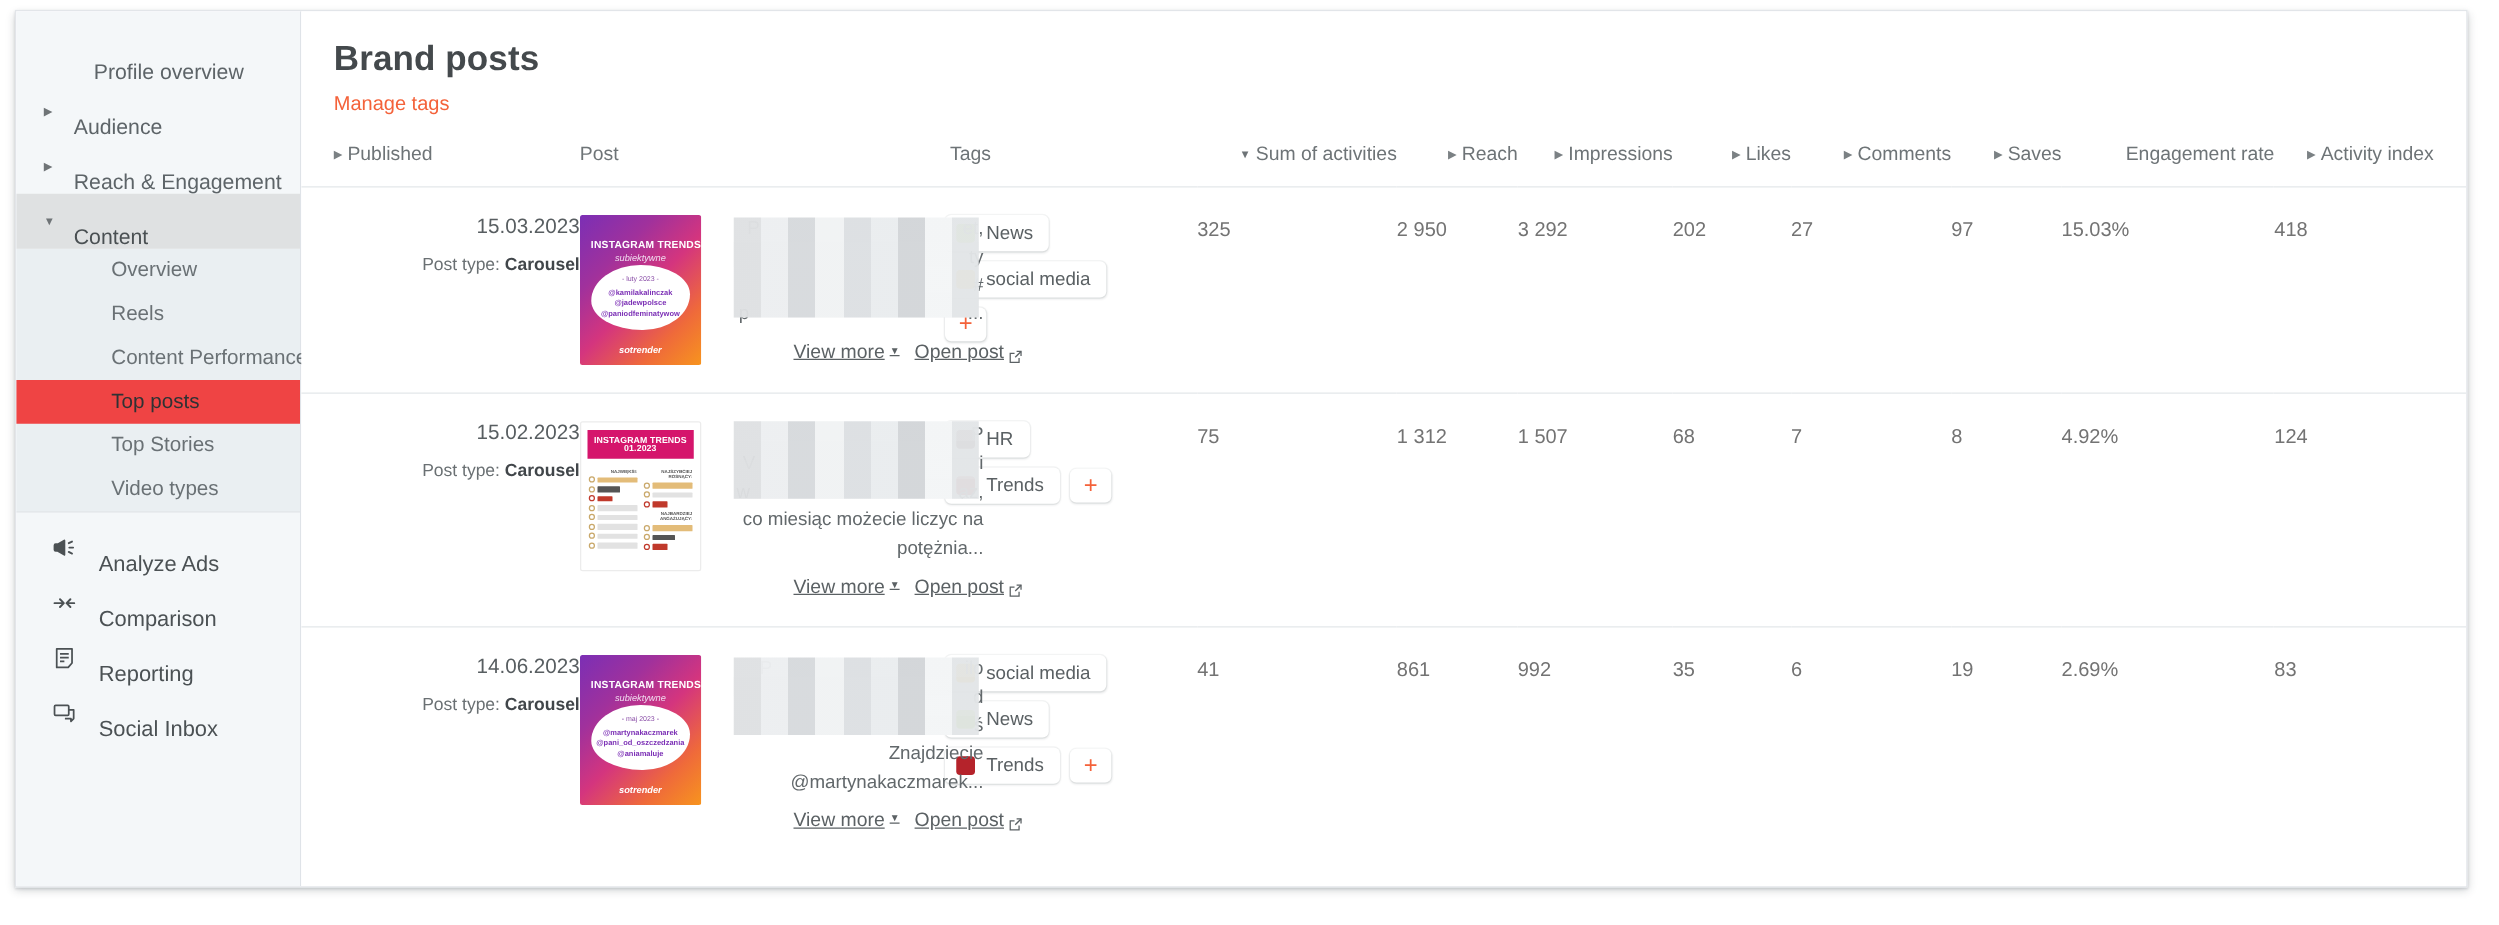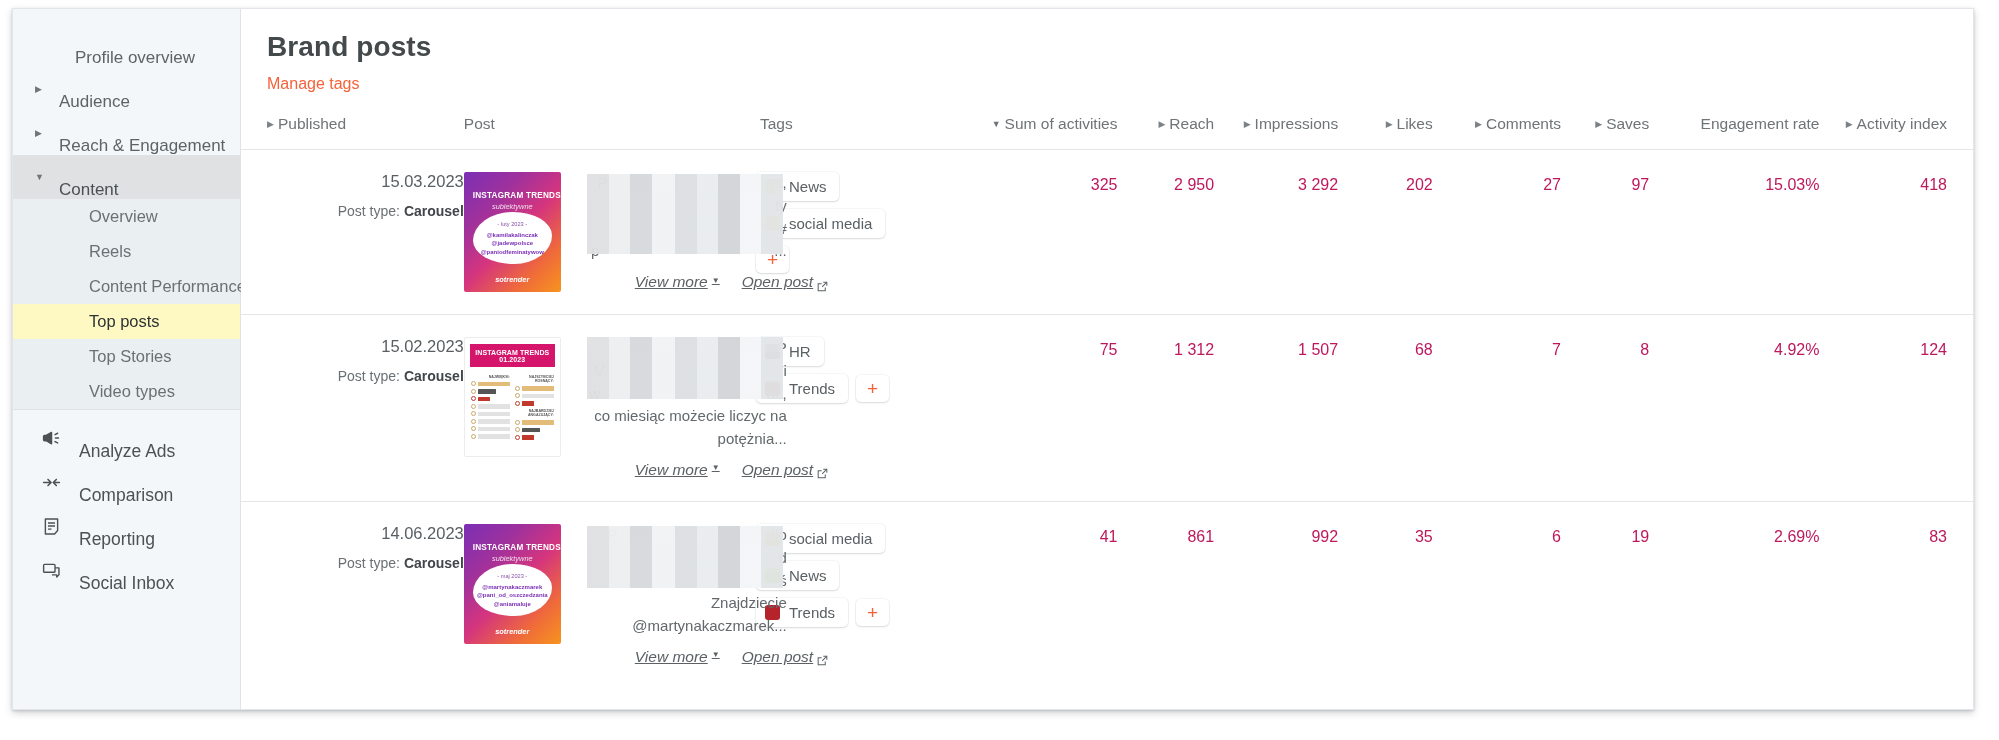--- a/index.html
+++ b/index.html
@@ -60,21 +60,21 @@
     display: flex; align-items: center;
     height: 35px;
     padding-left: 76px;
     font-size: 16.5px;
     color: #6a7175;
     cursor: pointer;
     white-space: nowrap;
     text-align: right;
   }
   .sub-item.active {
-    background: #fef9c3;
+    background: #ef4444;
     color: #2e3234;
     font-weight: 500;
   }
 
   .nav-divider { height: 1px; background: #dfe3e8; margin: 0; }
 
   .nav-bottom { padding-top: 6px; text-align: right; }
   .nav-bottom .nav-item { height: 44px; padding-left: 24px; font-size: 17.5px; color: #4b5154; }
   .nav-icon {
     width: 28px; flex: 0 0 28px;
@@ -208,21 +208,21 @@
     background-image:
       linear-gradient(90deg, rgba(222,224,226,.96) 0 11%, rgba(236,238,240,.96) 11% 22%,
         rgba(214,217,220,.95) 22% 33%, rgba(240,242,243,.96) 33% 45%,
         rgba(220,223,226,.95) 45% 56%, rgba(233,236,238,.96) 56% 67%,
         rgba(210,213,216,.95) 67% 78%, rgba(243,245,246,.97) 78% 89%,
         rgba(226,229,231,.96) 89% 100%),
       linear-gradient(180deg, rgba(255,255,255,.35) 0 25%, rgba(0,0,0,.03) 25% 50%,
         rgba(255,255,255,.3) 50% 75%, rgba(0,0,0,.02) 75% 100%);
     filter: blur(.6px);
   }
-  .post-links { margin-top: 10px; display: flex; gap: 22px; padding-left: 60px; font-style: italic; }
+  .post-links { margin-top: 10px; display: flex; gap: 12px; padding-left: 60px; }
   .plink {
     font-size: 15.5px; color: #5b6164; text-decoration: underline;
     cursor: pointer; white-space: nowrap; display: inline-flex; align-items: center; gap: 4px;
   }
   .plink .mini { font-size: 8px; text-decoration: none; position: relative; top: -2px; }
   .ext-ico { width: 11px; height: 11px; display: inline-block; position: relative; top: 1px; }
 
   
   .c-tags { text-align: left; padding-left: 4px; }
   .tag-rows { display: flex; flex-wrap: wrap; gap: 8px 8px; max-width: 172px; }
@@ -233,21 +233,21 @@
     padding: 6px 13px 6px 9px;
     font-size: 15px; color: #5a6063; white-space: nowrap;
     cursor: pointer;
   }
   .chip .sw { width: 15px; height: 15px; border-radius: 3px; flex: 0 0 15px; }
   .chip.add {
     padding: 6px 11px; color: #f4623a; font-size: 19px; line-height: 15px;
     justify-content: center;
   }
   .tag-line { display: flex; align-items: center; gap: 8px; width: 100%; }
-  td.metric { font-size: 16px; color: #be185d; text-align: right; }
+  td.metric { font-size: 16px; color: #737373; text-align: left; }
 </style>
 </head>
 <body>
 
 <div class="app-shell">
 
   <nav class="sidebar">
 
     <div class="nav-item no-caret">
       <span class="caret spacer">▶</span>

